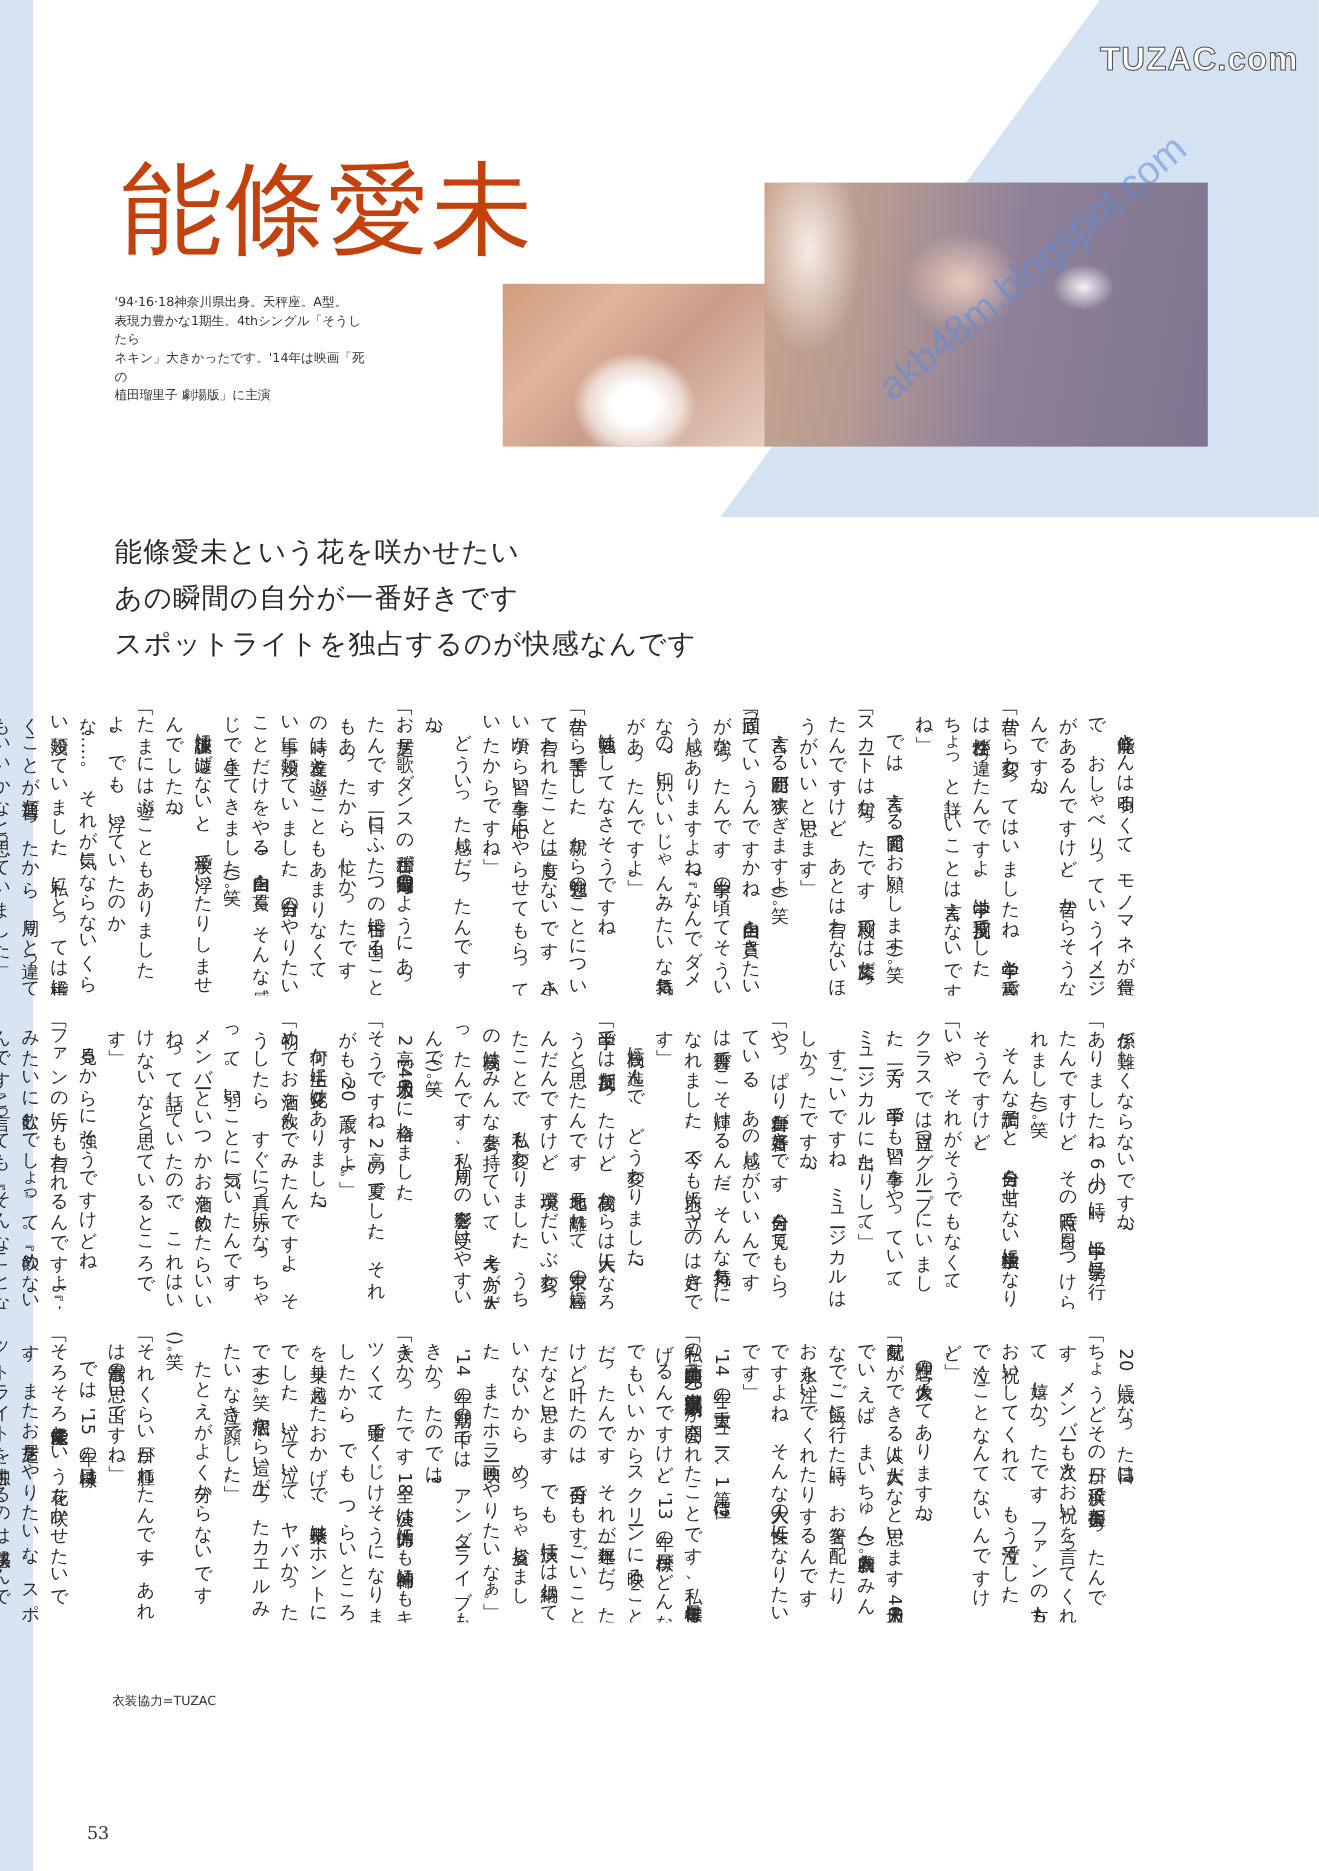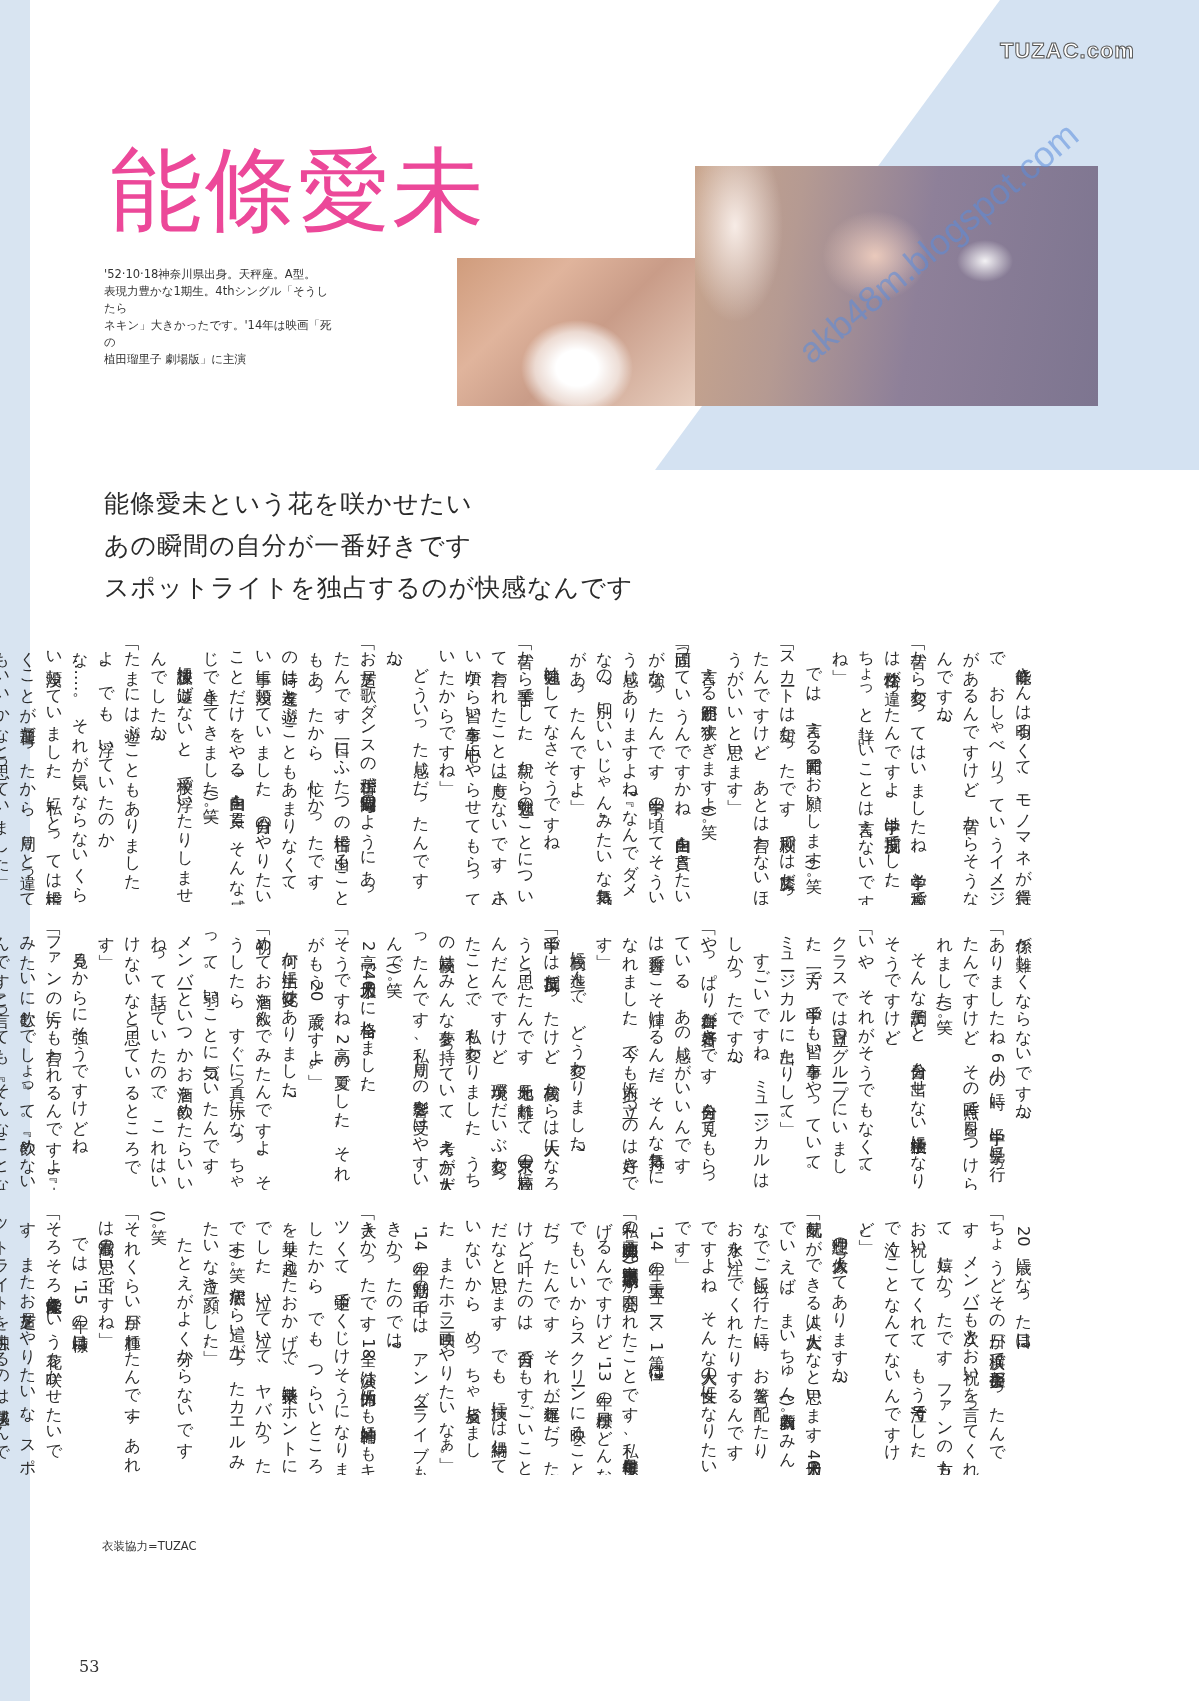--- a/index.html
+++ b/index.html
@@ -8,33 +8,33 @@
 
     .left-strip { position: absolute; left: 0; top: 0; width: 30px; height: 1701px; background: #d8e4f1; }
     .diag-band {
       position: absolute; left: 0; top: 0; width: 1199px; height: 600px;
       background: #d4e2f2;
       clip-path: polygon(1000px 0, 1199px 0, 1199px 470px, 655px 470px);
     }
 
     .watermark-top {
       position: absolute; left: 1000px; top: 38px;
-      font-family: "Liberation Sans", sans-serif; font-size: 22px; letter-spacing: 1px;
+      font-family: "Liberation Sans", sans-serif; font-size: 30px; letter-spacing: 1px;
       color: #ffffff; -webkit-text-stroke: 1px #555; font-weight: bold;
     }
     .watermark-diag {
       position: absolute; left: 790px; top: 340px; font-family: "Liberation Sans", sans-serif;
       font-size: 36px; color: rgba(90,140,220,0.55); transform: rotate(-40deg);
       transform-origin: left top; white-space: nowrap;
     }
 
     .name-title {
       position: absolute; left: 110px; top: 145px;
       font-family: "DejaVu Serif", "Liberation Serif", serif; font-size: 92px; font-weight: normal;
-      color: #ec4899; letter-spacing: 2px; line-height: 1;
+      color: #c2410c; letter-spacing: 2px; line-height: 1;
     }
     .profile {
       position: absolute; left: 104px; top: 266px; width: 235px;
       font-family: "DejaVu Sans", sans-serif; font-size: 11.5px; line-height: 17px; color: #333;
     }
 
     .photo-main {
       position: absolute; left: 695px; top: 166px; width: 403px; height: 240px;
       background:
         radial-gradient(ellipse 40px 30px at 290px 95px, rgba(255,255,255,0.9), transparent 70%),
@@ -44,21 +44,21 @@
     }
     .photo-left {
       position: absolute; left: 457px; top: 258px; width: 240px; height: 148px;
       background:
         radial-gradient(ellipse 70px 60px at 120px 110px, #ffffff 30%, rgba(255,255,255,0.6) 60%, transparent 80%),
         linear-gradient(135deg, #d09c7c 0%, #e0b49c 30%, #c99c88 55%, #e8cfc0 100%);
     }
 
     .headline {
       position: absolute; left: 104px; top: 483px;
-      font-family: Liberation Serif, serif; font-size: 25px; line-height: 42px;
+      font-family: Liberation Mono, monospace; font-size: 25px; line-height: 42px;
       color: #2a2a2a; letter-spacing: 1px;
     }
 
     .columns {
       position: absolute; left: 96px; top: 640px; width: 940px; height: 885px;
       display: flex; flex-direction: column; gap: 20px;
     }
     .tier {
       writing-mode: vertical-rl; height: 265px;
       font-family: "DejaVu Sans", sans-serif; font-size: 16.3px; line-height: 26.2px;
@@ -81,21 +81,21 @@
 <body>
 
 <div class="left-strip"></div>
 <div class="diag-band"></div>
 
 <div class="watermark-top">TUZAC.com</div>
 
 <h1 class="name-title">能條愛未</h1>
 
 <div class="profile">
-  <div>'52·10·18神奈川県出身。天秤座。A型。</div>
+  <div>'94·16·18神奈川県出身。天秤座。A型。</div>
   <div>表現力豊かな1期生。4thシングル「そうしたら</div>
   <div>ネキン」大きかったです。'14年は映画「死の</div>
   <div>植田瑠里子 劇場版」に主演</div>
 </div>
 
 <div class="photo-left"></div>
 <div class="photo-main"></div>
 
 <div class="watermark-diag">akb48m.blogspot.com</div>
 

